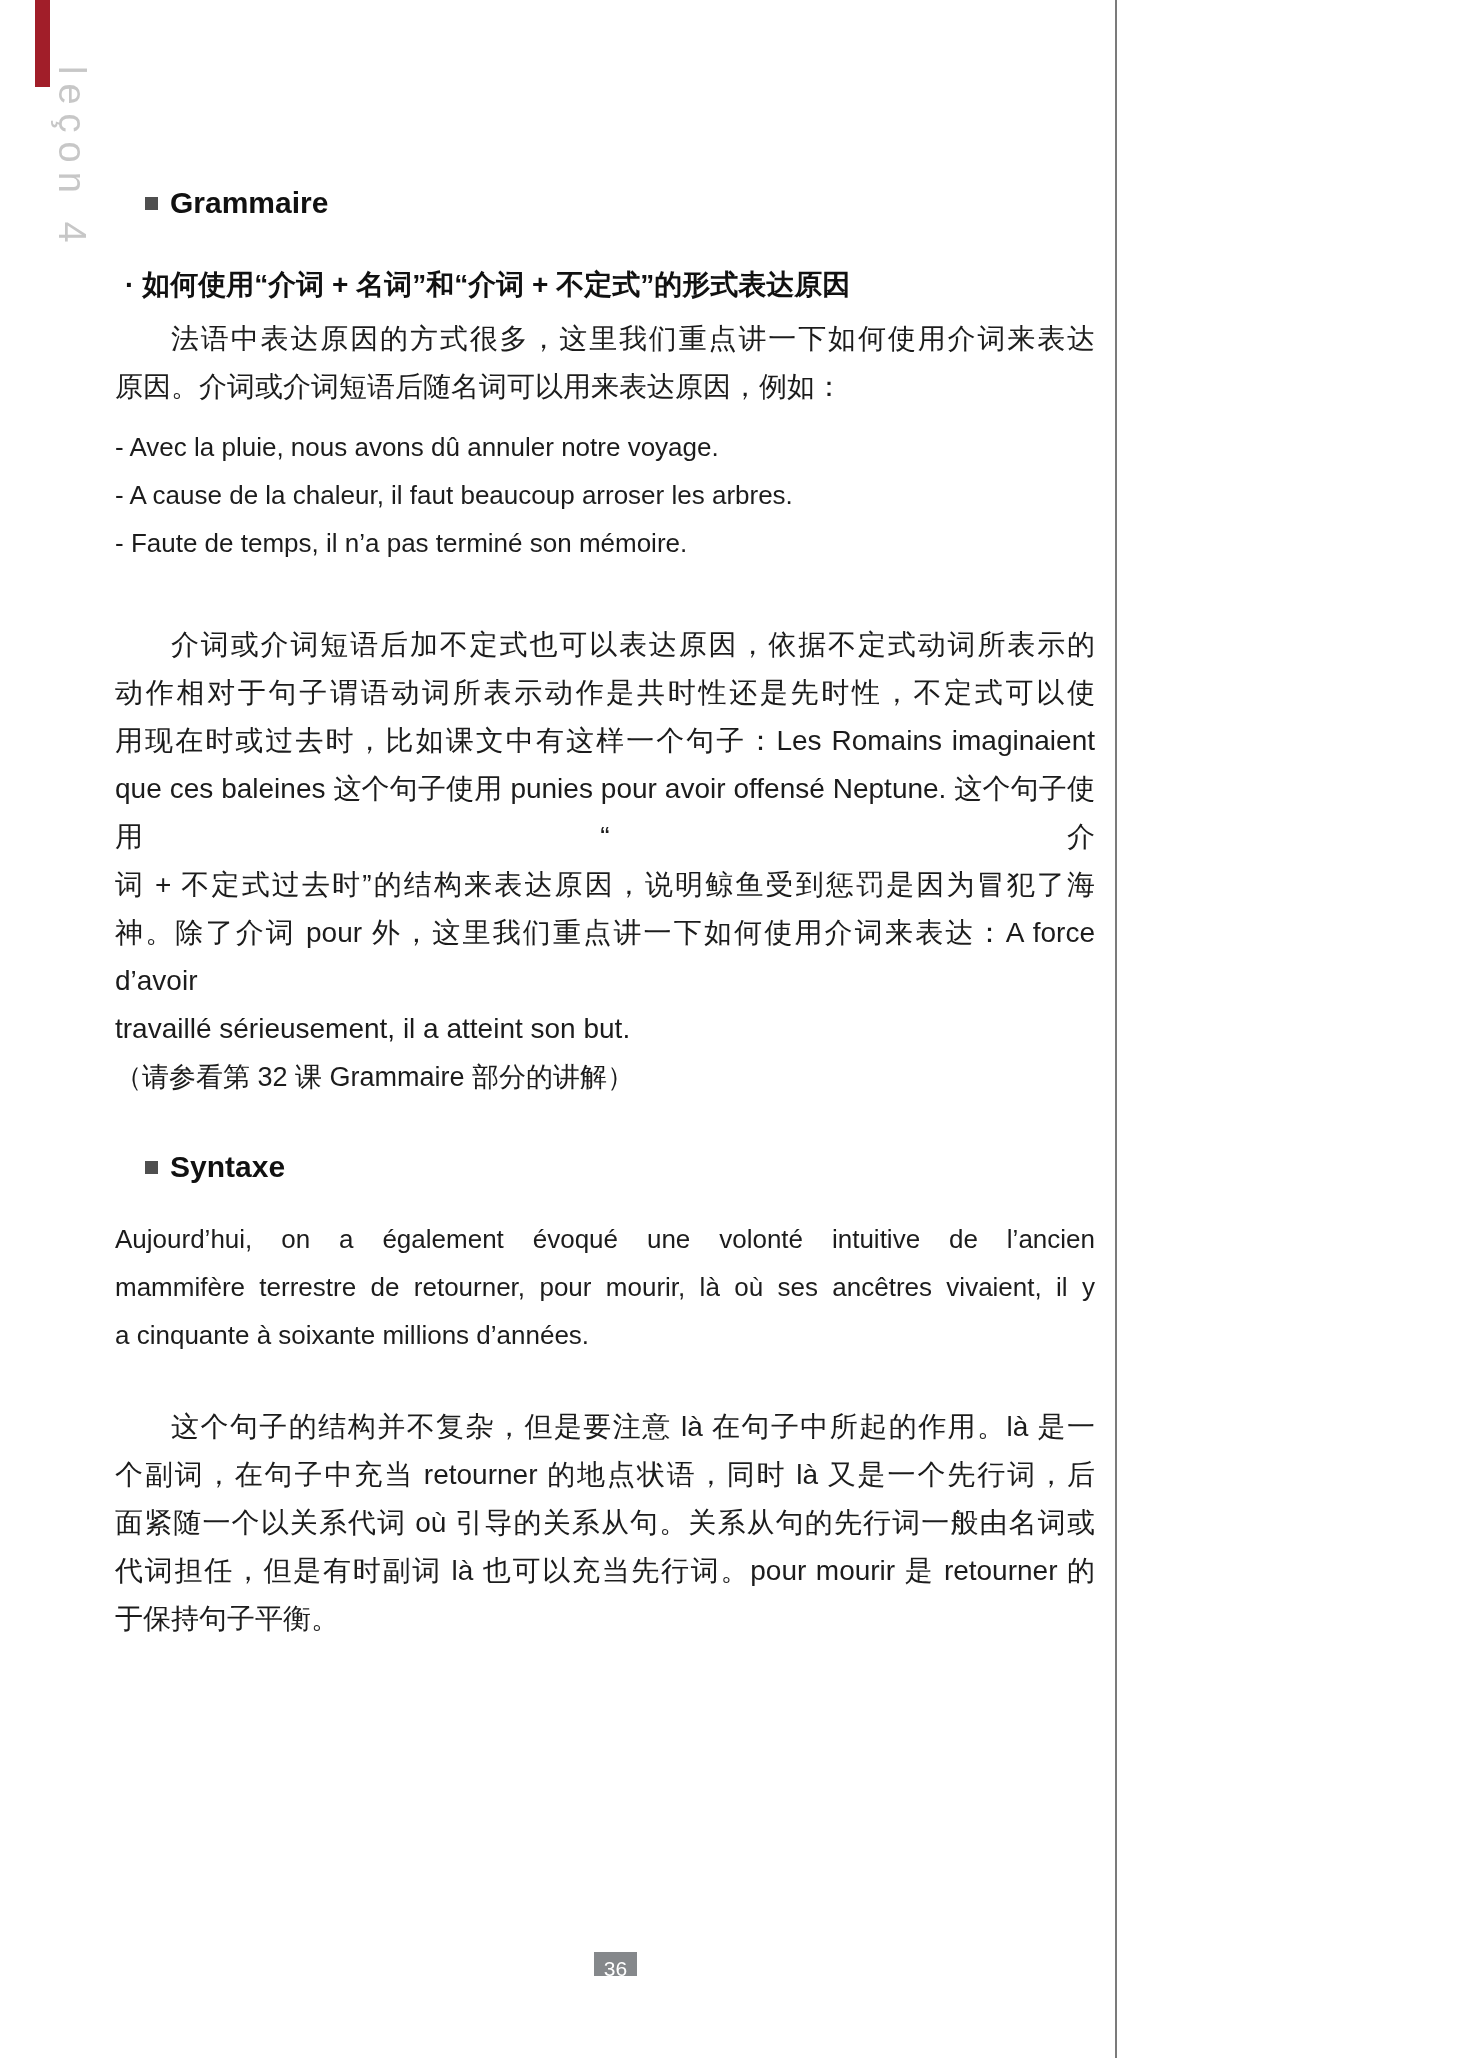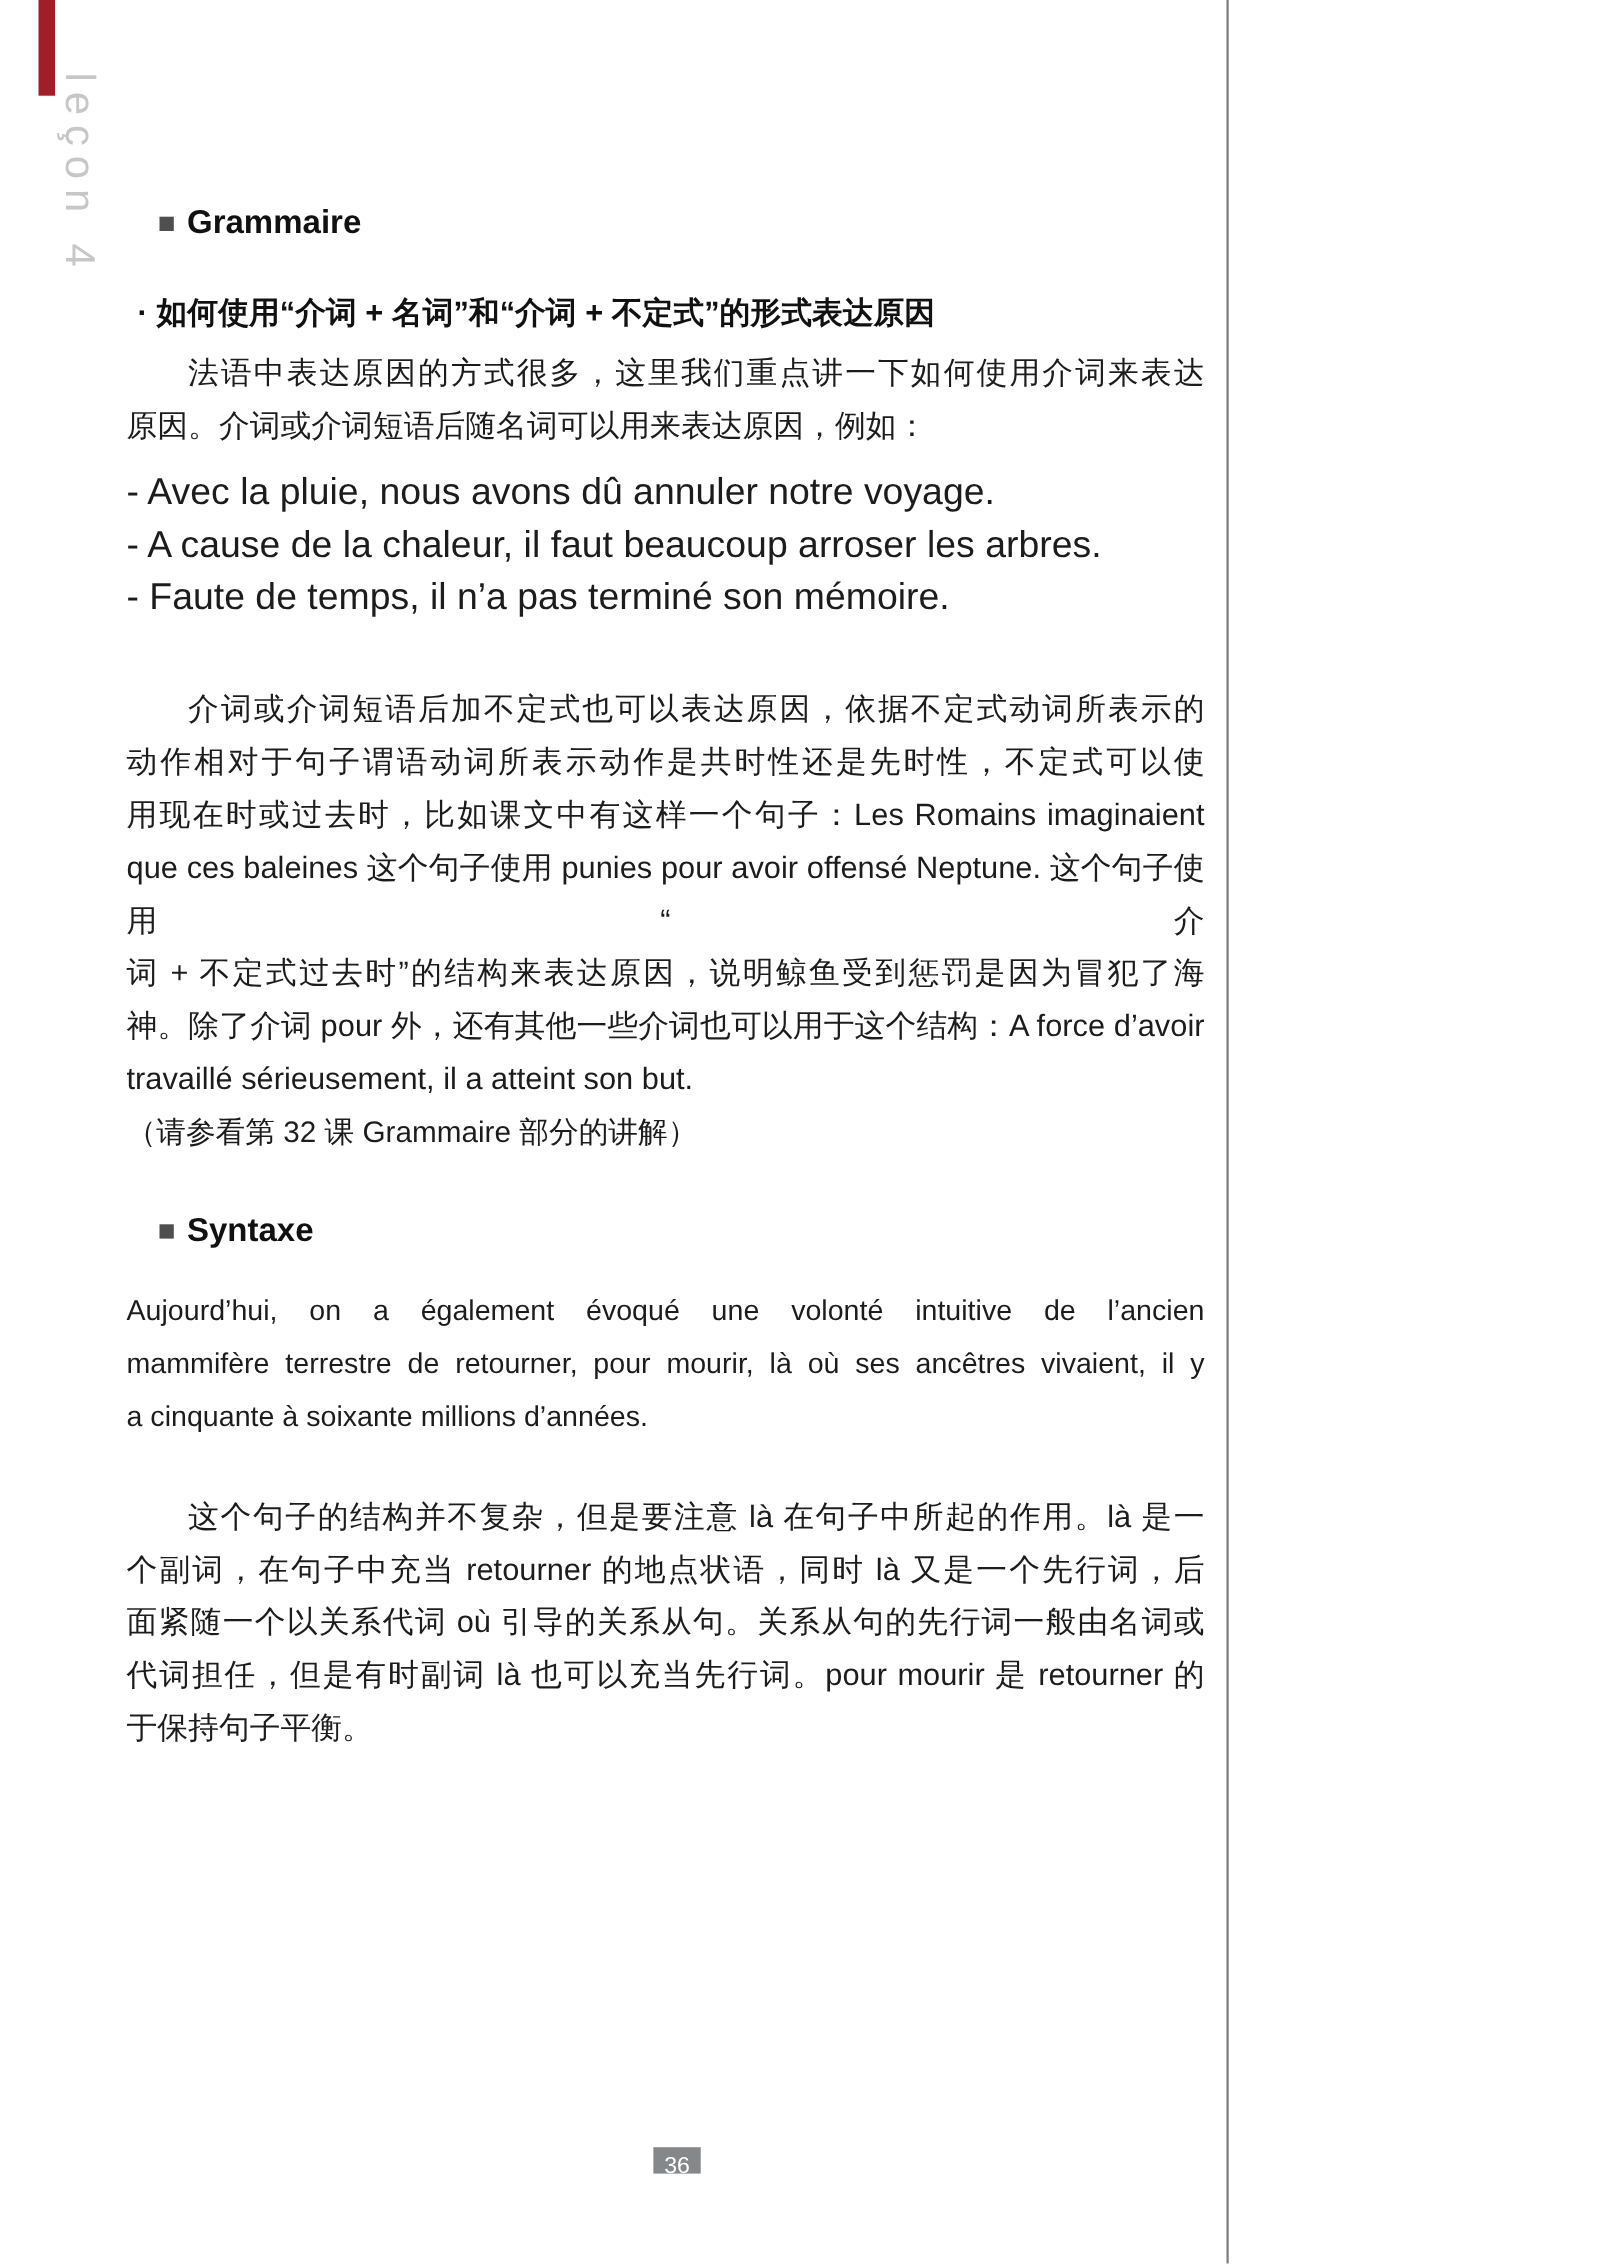--- a/index.html
+++ b/index.html
@@ -92,21 +92,21 @@
   }
 
   .para {
     font-size: 28px;
     line-height: 48px;
     color: #1c1c1c;
   }
   .para.french { font-size: 26px; }
   .examples {
     margin-top: 12px;
-    font-size: 34px;
+    font-size: 26px;
     line-height: 48px;
   }
   .infinitive-para { margin-top: 54px; }
   .note-line {
     font-size: 27px;
     line-height: 48px;
   }
   .french-sentence { margin-top: 30px; }
   .analysis-para { margin-top: 44px; }
 
@@ -160,21 +160,21 @@
         <div>- A cause de la chaleur, il faut beaucoup arroser les arbres.</div>
         <div>- Faute de temps, il n’a pas terminé son mémoire.</div>
       </div>
 
     <div class="para infinitive-para">
         <div class="j indent">介词或介词短语后加不定式也可以表达原因，依据不定式动词所表示的</div>
         <div class="j">动作相对于句子谓语动词所表示动作是共时性还是先时性，不定式可以使</div>
         <div class="j">用现在时或过去时，比如课文中有这样一个句子：Les Romains imaginaient</div>
         <div class="j">que ces baleines 这个句子使用 punies pour avoir offensé Neptune. 这个句子使用“介</div>
         <div class="j">词 + 不定式过去时”的结构来表达原因，说明鲸鱼受到惩罚是因为冒犯了海</div>
-        <div class="j">神。除了介词 pour 外，还有其他一些介词也可以用于这个结构：A force d’avoir</div>
+        <div class="j">神。除了介词 pour 外，这里我们重点讲一下如何使用介词来表达：A force d’avoir</div>
         <div>travaillé sérieusement, il a atteint son but.</div>
       </div>
 
     <div class="note-line">（请参看第 32 课 Grammaire 部分的讲解）</div>
 
     <h2 class="section-heading syntaxe-heading">
       <span class="sq"></span>
       <span>Syntaxe</span>
     </h2>
 

